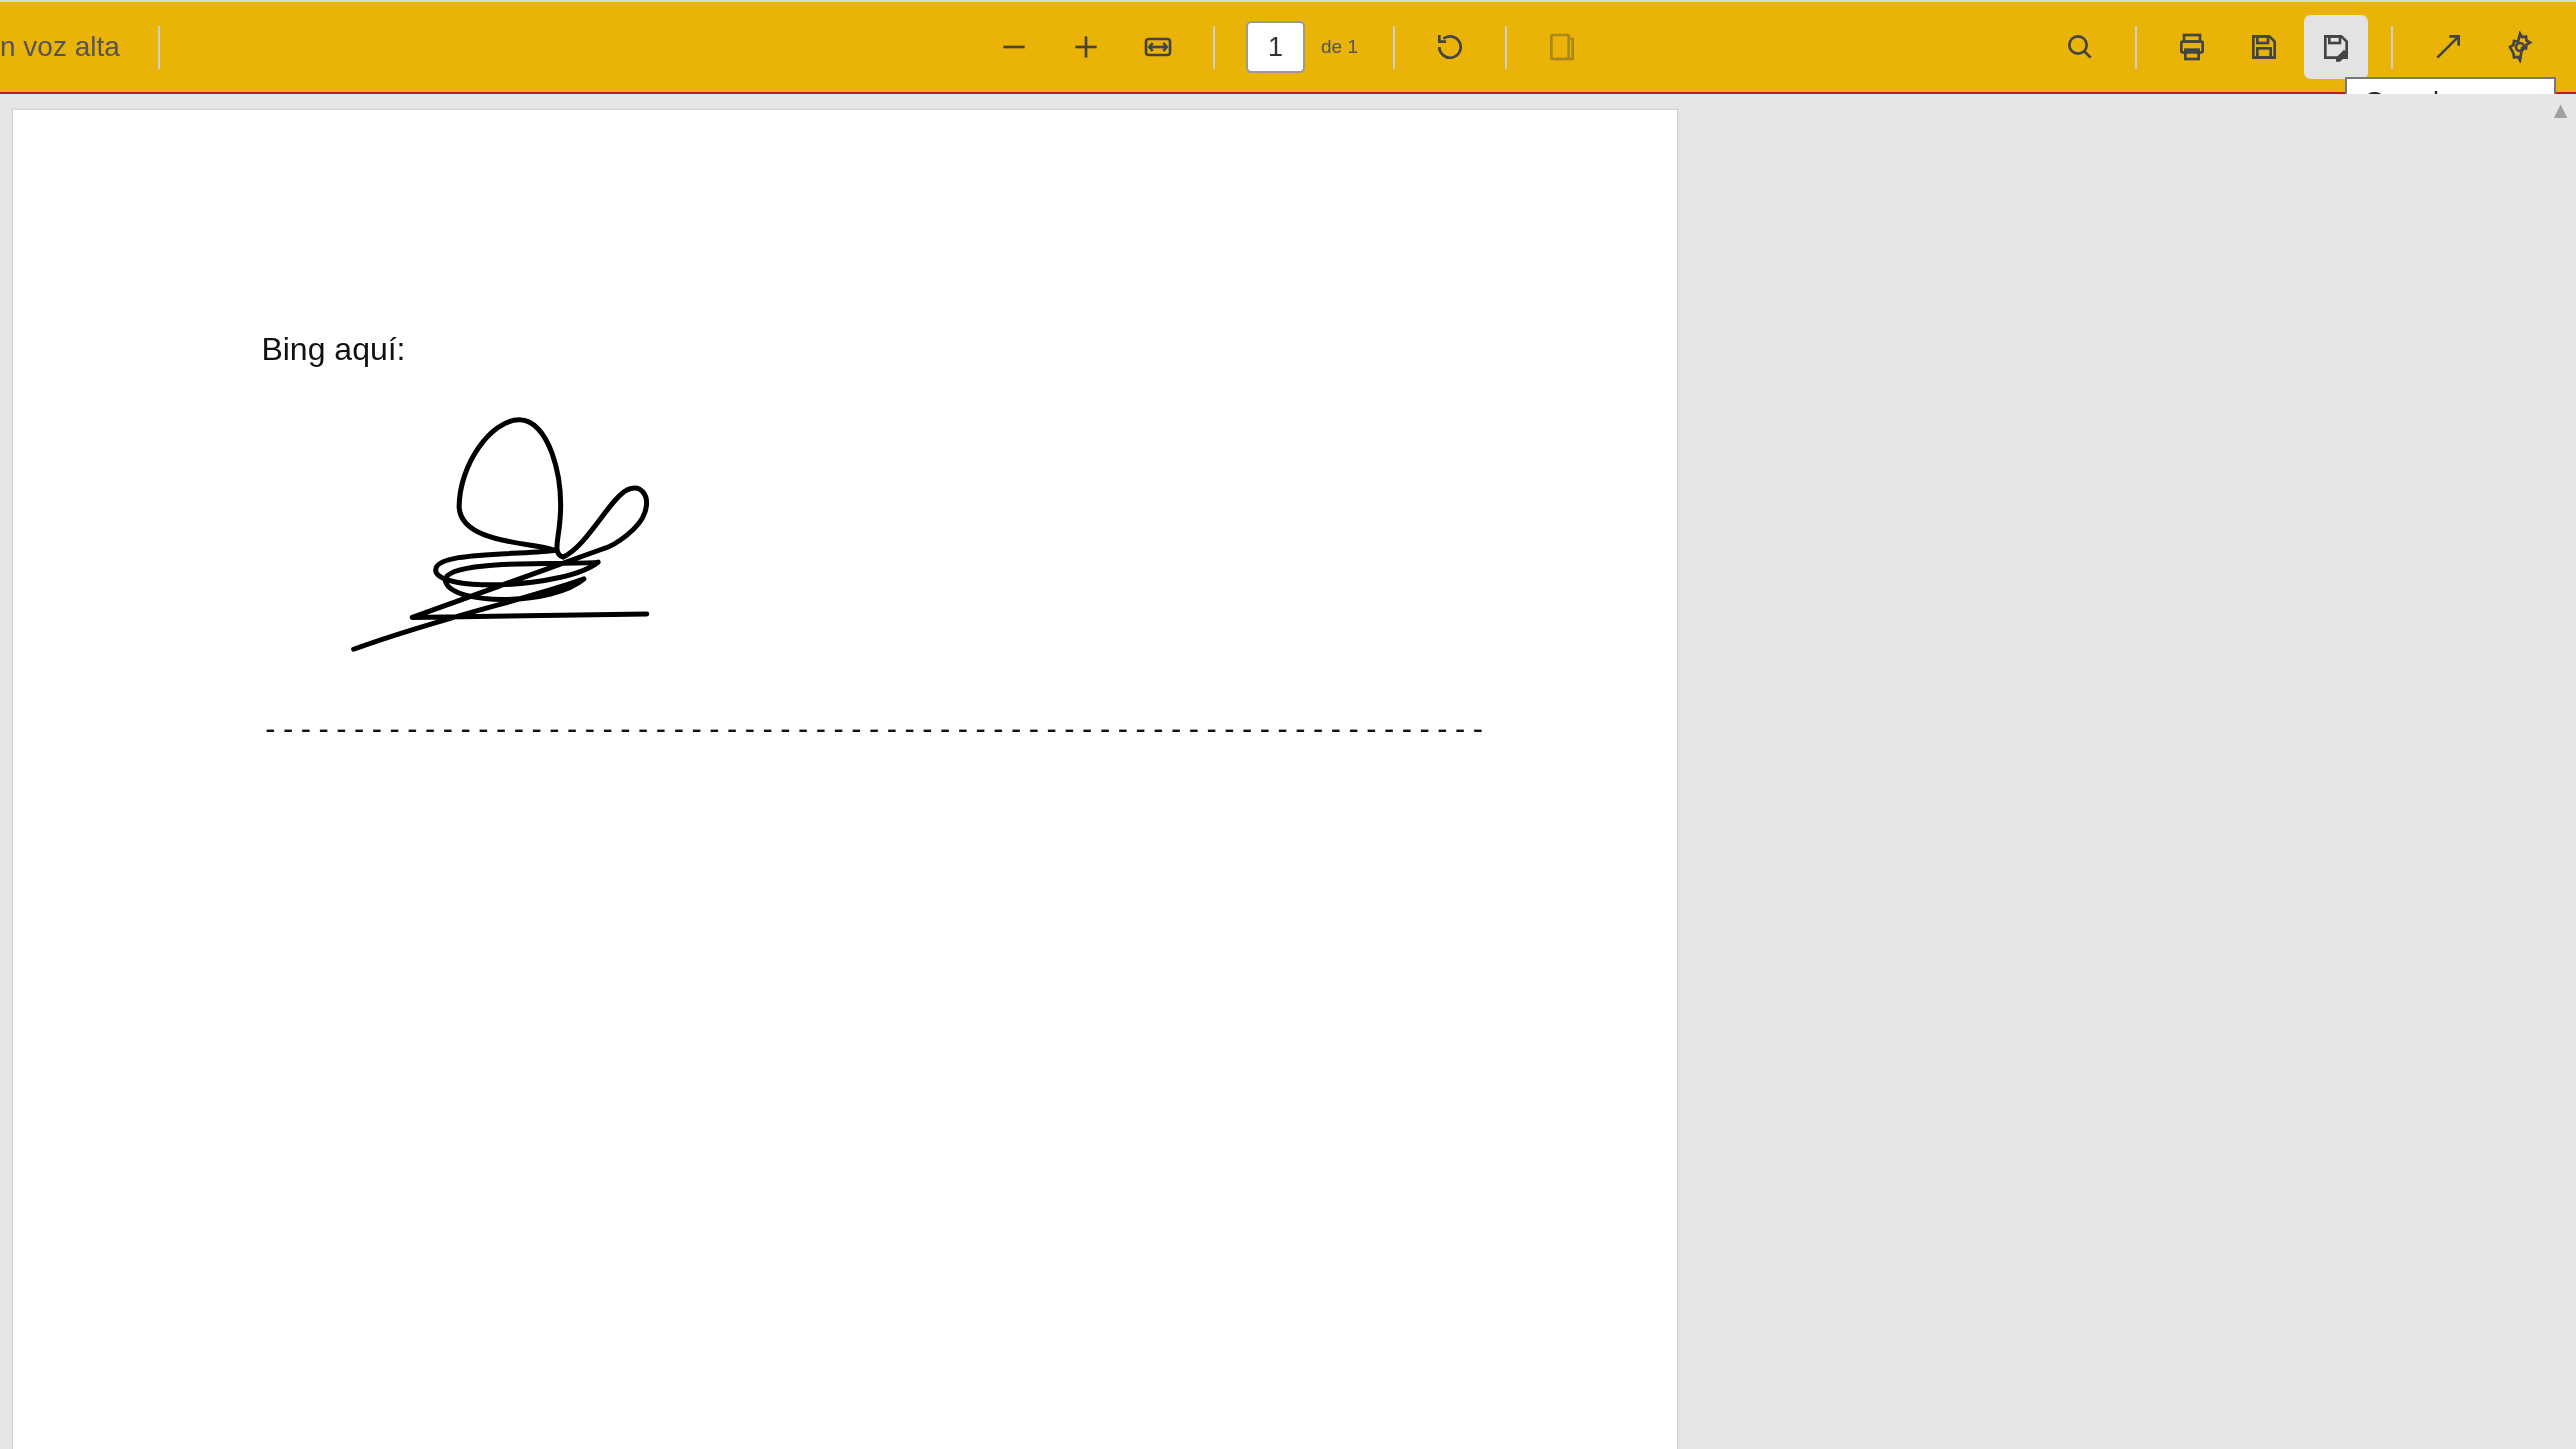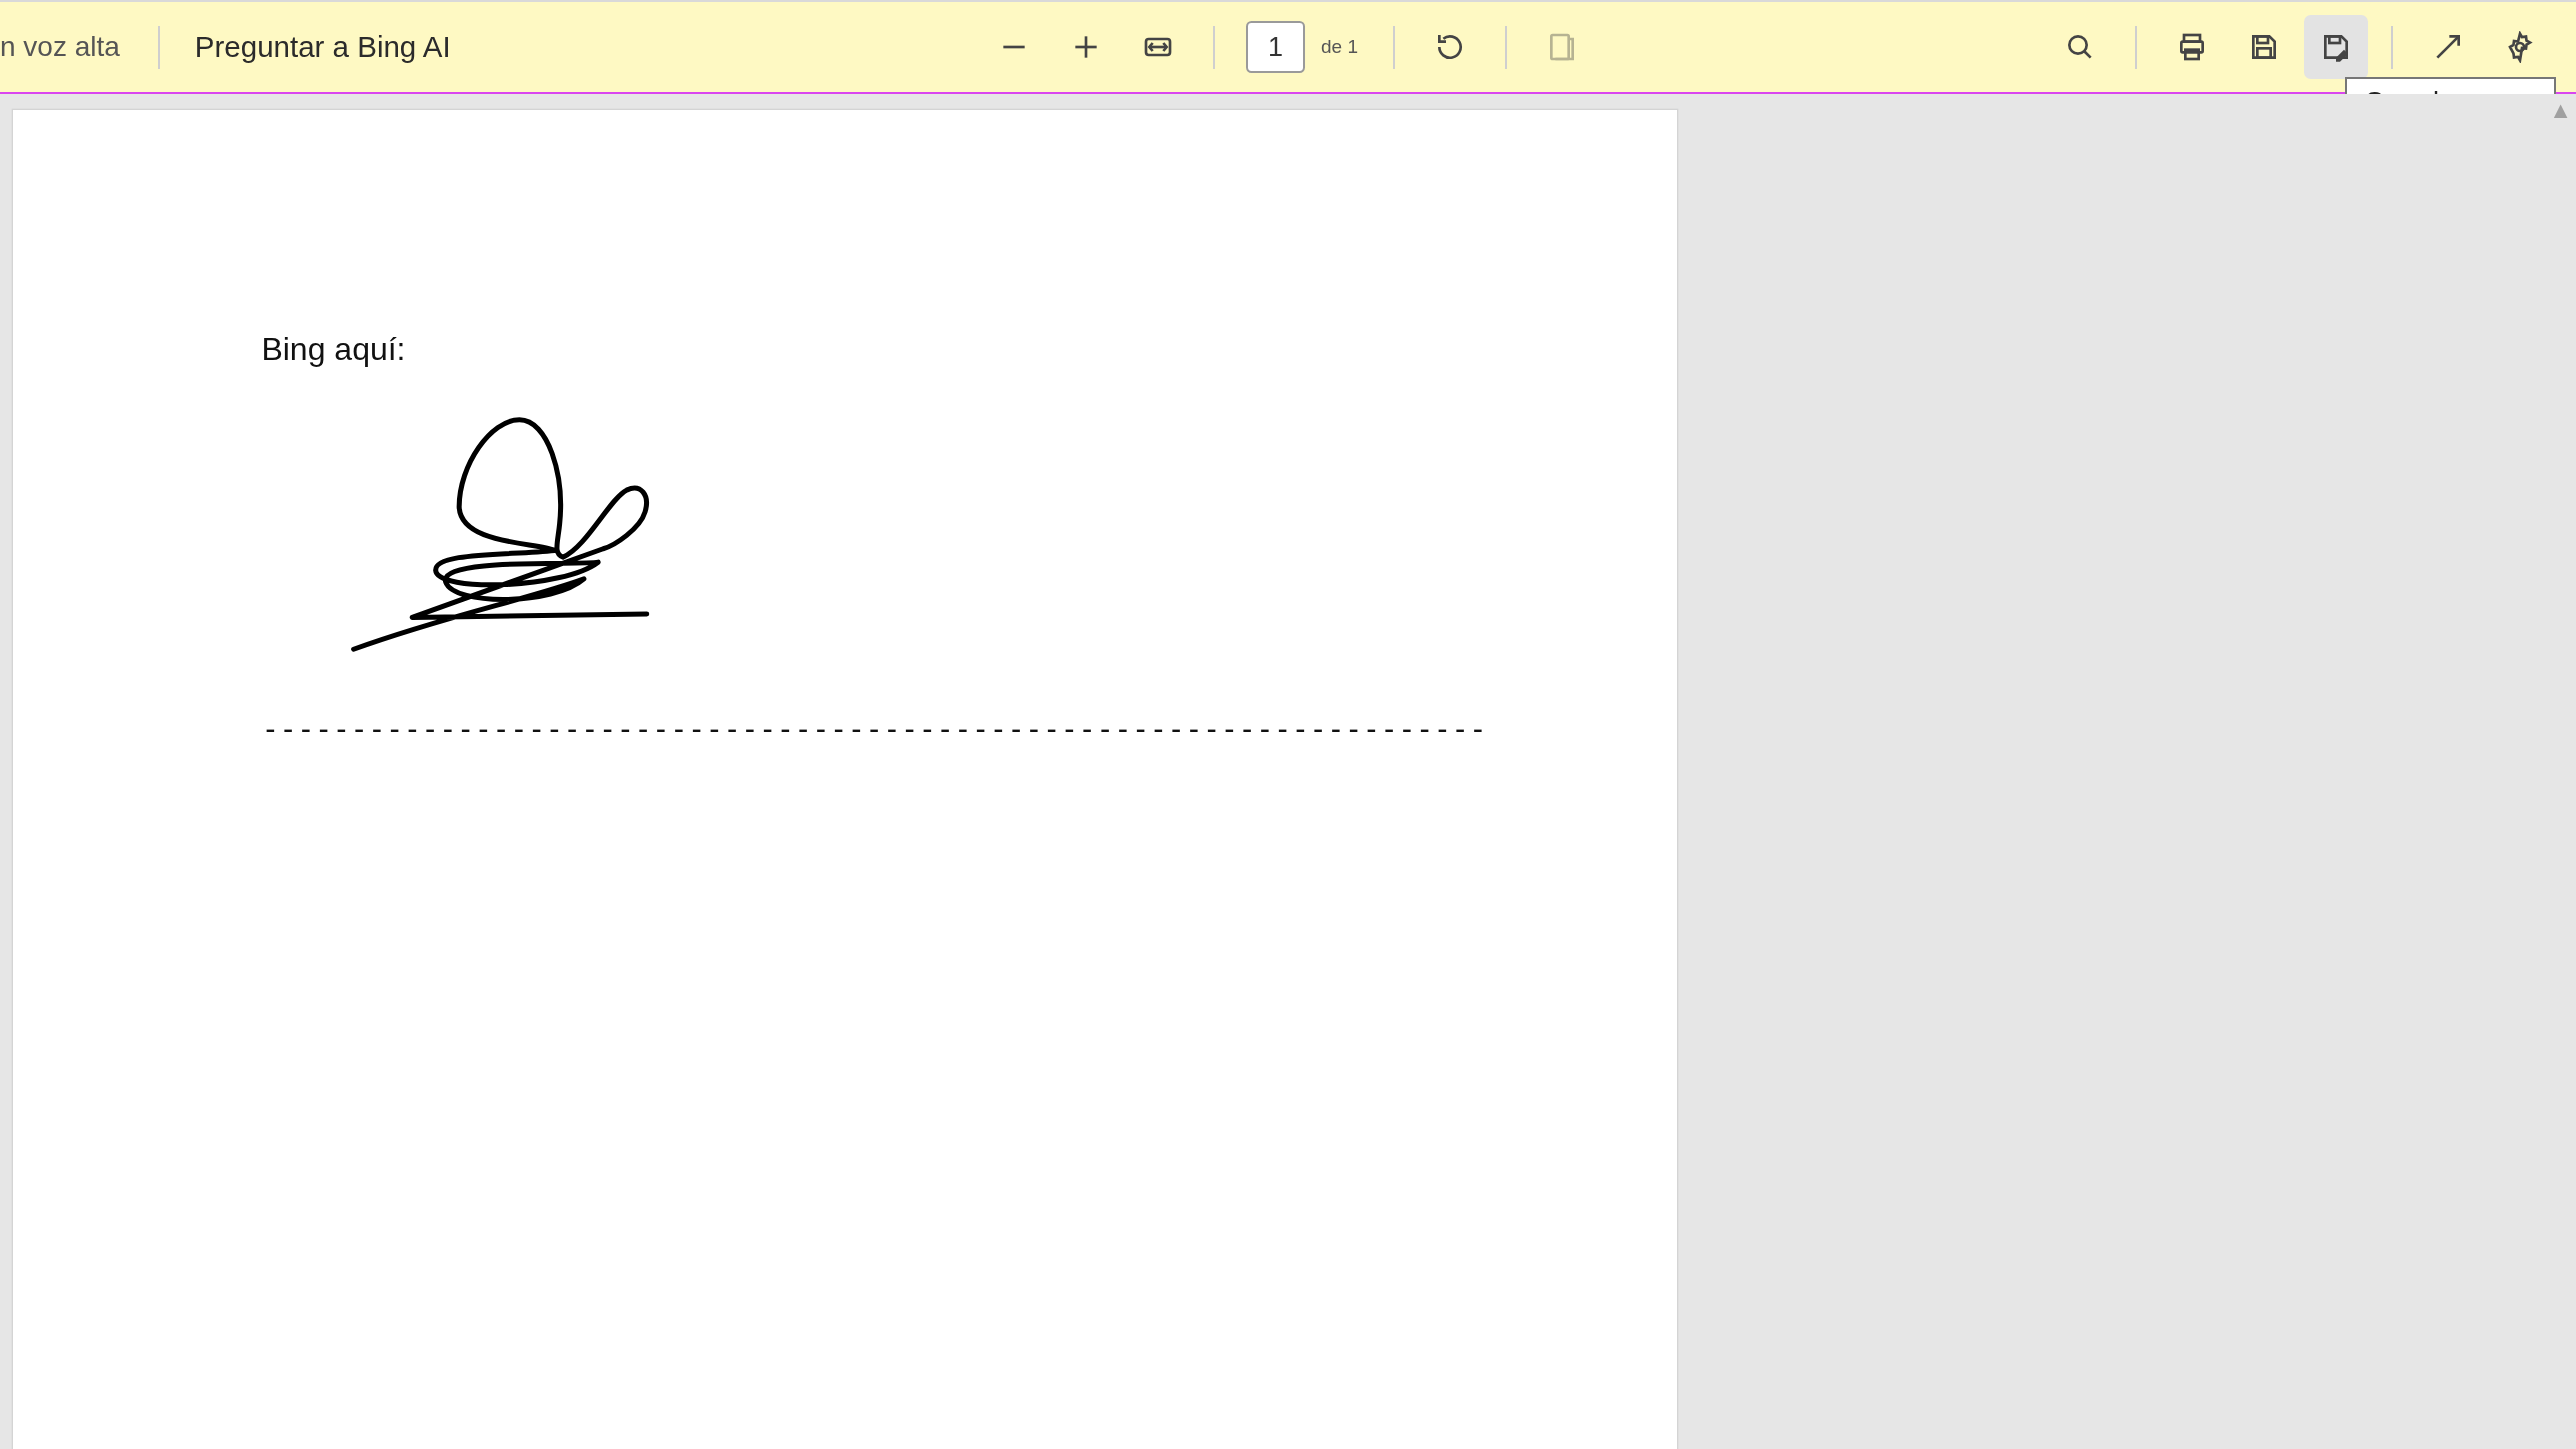--- a/index.html
+++ b/index.html
@@ -8,23 +8,23 @@
     width: 2576px; height: 1449px;
     font-family: "Segoe UI", Arial, sans-serif;
     background: #e6e6e6;
     overflow: hidden;
   }
   
   .toolbar {
     position: relative;
     width: 100%;
     height: 94px;
-    background: #fef9c3;
+    background: #eab308;
     border-top: 2px solid #d9d9d9;
-    border-bottom: 2px solid #d946ef;
+    border-bottom: 2px solid #b91c1c;
     display: flex;
     align-items: center;
     color: #333;
   }
   .tb-left {
     display: flex;
     align-items: center;
     height: 100%;
     padding-left: 0;
   }
@@ -160,21 +160,20 @@
   }
 </style>
 </head>
 <body>
 
 <div class="toolbar">
 
   <div class="tb-left">
     <span class="voz-alta">n voz alta</span>
     <div class="v-sep"></div>
-    <span class="ask-ai">Preguntar a Bing AI</span>
   </div>
 
   <div class="tb-center">
 
     <div class="icon-btn">
       <svg viewBox="0 0 24 24">
           <line x1="4" y1="12" x2="20" y2="12"></line>
         </svg>
     </div>
 

